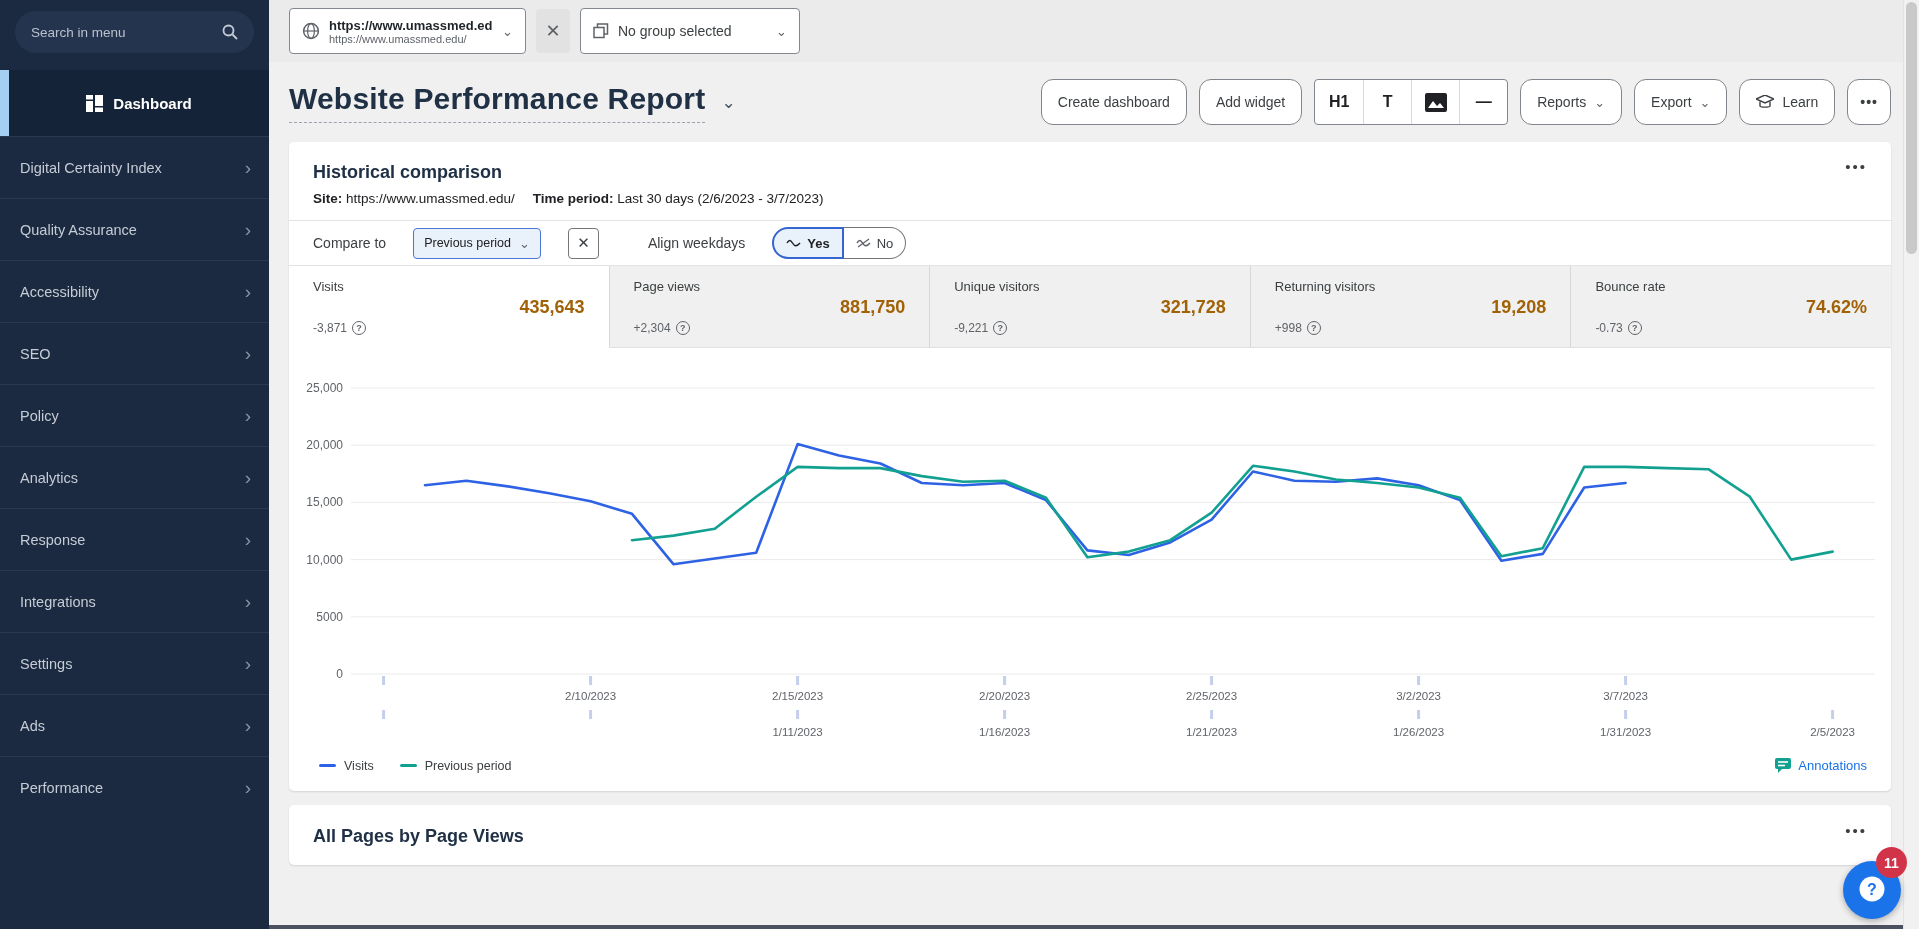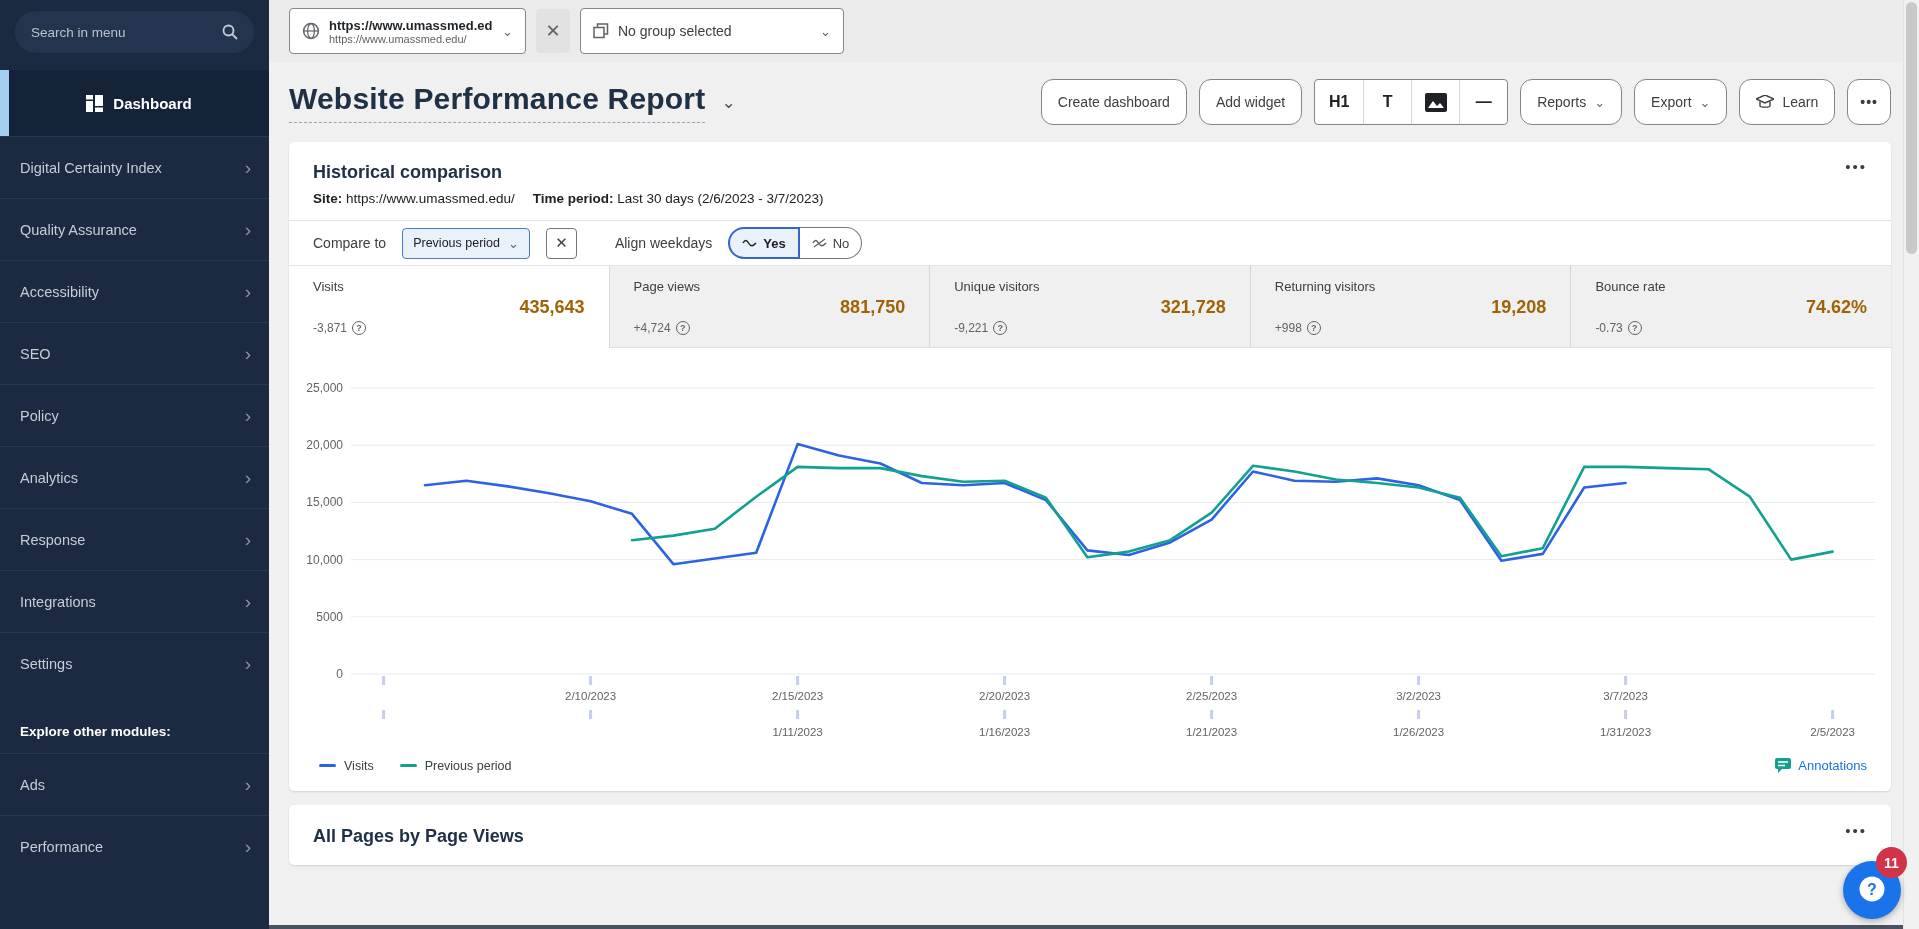--- a/index.html
+++ b/index.html
@@ -34,21 +34,21 @@
   .selector { background:#fff; border:1px solid #83888f; border-radius:4px;
     height:46px; display:flex; align-items:center; padding:0 12px; gap:9px;
     cursor:pointer; }
   .sel-url { width:237px; }
   .sel-url .lines { flex:1; overflow:hidden; }
   .sel-url .l1 { font-size:13px; font-weight:700; color:#1f2429; white-space:nowrap; }
   .sel-url .l2 { font-size:11px; color:#5f6368; white-space:nowrap; }
   .xbtn { width:34px; height:44px; background:#e2e2e2; border-radius:4px;
     display:flex; align-items:center; justify-content:center; color:#5f6368;
     font-size:18px; cursor:pointer; }
-  .sel-group { width:264px; color:#3c4043; font-size:14px; }
+  .sel-group { width:220px; color:#3c4043; font-size:14px; }
   .sel-group .glabel { flex:1; }
   .chev-down { color:#5f6368; font-size:13px; }
 
   .title-row { height:80px; display:flex; align-items:center;
     padding:0 28px 0 20px; }
   .page-title { font-size:30px; font-weight:700; color:#203146;
     letter-spacing:.2px; border-bottom:1px dashed #9aa2ad; padding-bottom:6px;
     cursor:pointer; }
   .title-chev { margin-left:16px; color:#44505e; font-size:17px; cursor:pointer; }
   .toolbar { margin-left:auto; display:flex; gap:12px; align-items:center; }
@@ -69,21 +69,21 @@
     box-shadow:0 1px 2px rgba(0,0,0,.12); }
   .card-head { display:flex; align-items:flex-start; padding:20px 24px 6px 24px; }
   .card-title { font-size:18px; font-weight:700; color:#203146; }
   .dots { margin-left:auto; color:#3c4043; font-size:15px; letter-spacing:2px;
     cursor:pointer; line-height:10px; }
   .site-line { padding:2px 24px 14px 24px; font-size:13.5px; color:#202124; }
   .site-line b { font-weight:700; }
   .site-line .seg + .seg { margin-left:14px; }
 
   .compare-row { border-top:1px solid #e3e3e3; border-bottom:1px solid #e3e3e3;
-    height:46px; display:flex; align-items:center; padding:0 24px; gap:16px;
+    height:46px; display:flex; align-items:center; padding:0 24px; gap:27px;
     font-size:14px; color:#3c4043; }
   .cmp-select { height:31px; background:#e9f1fb; border:1px solid #4d77d6;
     border-radius:4px; display:flex; align-items:center; gap:8px; padding:0 10px;
     font-size:12.5px; color:#202124; cursor:pointer; }
   .cmp-x { width:31px; height:31px; border:1px solid #747775; border-radius:4px;
     display:flex; align-items:center; justify-content:center; color:#3c4043;
     font-size:15px; cursor:pointer; background:#fff; }
   .align-label { margin-left:22px; }
   .toggle { display:flex; height:32px; }
   .tg { display:flex; align-items:center; gap:6px; padding:0 12px; font-size:13px;
@@ -189,21 +189,20 @@
       <div class="side-item">
         <span>Integrations</span>
         <span class="chev">›</span>
       </div>
       <div class="side-item">
         <span>Settings</span>
         <span class="chev">›</span>
       </div>
     </nav>
 
-  <div class="explore-label">Explore other modules:</div>
   <nav class="side-list" id="explore-list">
       <div class="side-item">
         <span>Ads</span>
         <span class="chev">›</span>
       </div>
       <div class="side-item">
         <span>Performance</span>
         <span class="chev">›</span>
       </div>
     </nav>
@@ -316,21 +315,21 @@
             <div class="mvalue">435,643</div>
             <div class="mdelta">
               <span>-3,871</span>
               <span class="qmark">?</span>
             </div>
           </div>
           <div class="tab">
             <div class="mlabel">Page views</div>
             <div class="mvalue">881,750</div>
             <div class="mdelta">
-              <span>+4,724</span>
+              <span>+2,304</span>
               <span class="qmark">?</span>
             </div>
           </div>
           <div class="tab">
             <div class="mlabel">Unique visitors</div>
             <div class="mvalue">321,728</div>
             <div class="mdelta">
               <span>-9,221</span>
               <span class="qmark">?</span>
             </div>

